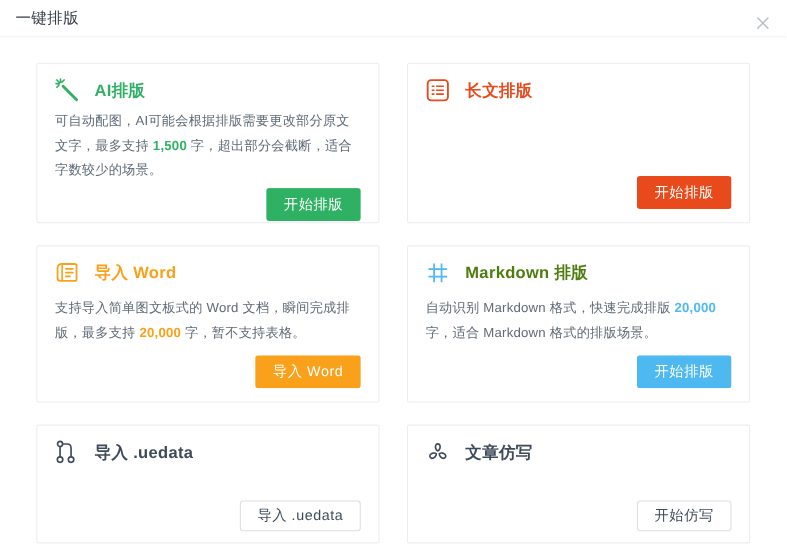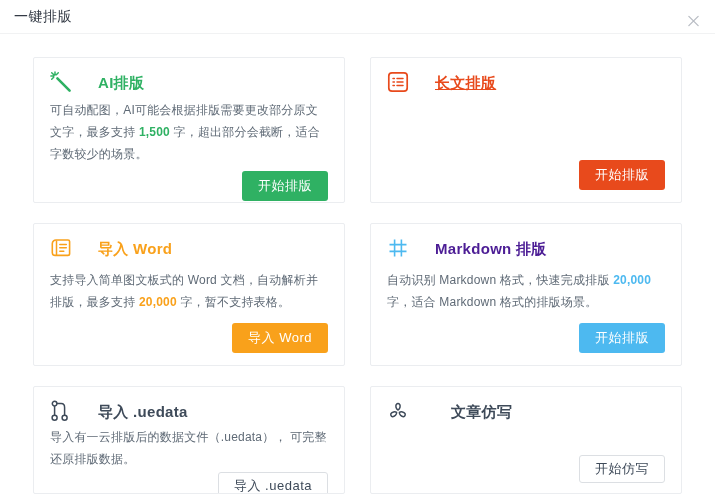--- a/index.html
+++ b/index.html
@@ -24,21 +24,21 @@
   .content {
     flex: 1; padding: 23px 33px 0;
     display: grid; grid-template-columns: 1fr 1fr; grid-template-rows: 146px 143px 108px;
     column-gap: 25px; row-gap: 20px;
   }
   .card {
     background: #fff; border: 1px solid #ebedf0; border-radius: 2px;
     padding: 13px 16px 12px; display: flex; flex-direction: column;
     justify-content: space-between; overflow: hidden;
   }
-  .card-head { display: flex; align-items: flex-end; gap: 26px; flex: none; }
+  .card-head { display: flex; align-items: center; gap: 14px; flex: none; }
   .icon { width: 22px; height: 22px; flex: none; display: inline-flex; }
   .icon svg { width: 22px; height: 22px; display: block; }
   .card-title { font-size: 15px; font-weight: bold; letter-spacing: .3px; }
   .card-body {
     font-size: 12px; line-height: 22px; color: #5f6a76;
     margin: 6px 0 6px; letter-spacing: .2px;
   }
   .card-body b.hl { font-weight: bold; }
   .card-actions { text-align: right; flex: none; }
   .btn {
@@ -87,87 +87,86 @@
     </div>
 
     <div class="card">
       <div class="card-head">
         <span class="icon" style="color: rgb(232, 74, 28);">
           <svg viewBox="0 0 22 22" fill="none" stroke="currentColor" stroke-width="1.7">
             <rect x="1.8" y="1.8" width="18.4" height="18.4" rx="3.2"></rect>
             <path d="M6 7.4 h1.4 M10 7.4 h6 M6 11 h1.4 M10 11 h6 M6 14.6 h1.4 M10 14.6 h6" stroke-linecap="round" stroke-width="1.5"></path>
           </svg>
         </span>
-        <span class="card-title" style="color: rgb(232, 74, 28); text-decoration: underline;">长文排版</span>
+        <span class="card-title" style="color: rgb(232, 74, 28);">长文排版</span>
       </div>
       <div class="card-actions">
         <button class="btn solid" style="background-color: rgb(232, 74, 28);">开始排版</button>
       </div>
     </div>
 
     <div class="card">
       <div class="card-head">
         <span class="icon" style="color: rgb(249, 161, 27);">
           <svg viewBox="0 0 22 22" fill="none" stroke="currentColor" stroke-width="1.6">
             <path d="M6.5 3 h11.5 a1.6 1.6 0 0 1 1.6 1.6 v12.2 a1.6 1.6 0 0 1 -1.6 1.6 h-13 a2.7 2.7 0 0 1 -2.7 -2.7 v-9 a3.7 3.7 0 0 1 4.2 -3.7 z"></path>
             <path d="M6.5 3.4 v14.6" stroke-width="1.5"></path>
             <path d="M9.8 7.4 h6.5 M9.8 10.8 h6.5 M9.8 14.2 h4" stroke-linecap="round" stroke-width="1.5"></path>
           </svg>
         </span>
         <span class="card-title" style="color: rgb(249, 161, 27);">导入 Word</span>
       </div>
-      <p class="card-body"><span>支持导入简单图文板式的 Word 文档，自动解析并排版，最多支持 </span><b class="hl" style="color: rgb(249, 161, 27);">20,000</b><span> 字，暂不支持表格。</span></p>
+      <p class="card-body"><span>支持导入简单图文板式的 Word 文档，瞬间完成排版，最多支持 </span><b class="hl" style="color: rgb(249, 161, 27);">20,000</b><span> 字，暂不支持表格。</span></p>
       <div class="card-actions">
         <button class="btn solid" style="background-color: rgb(249, 161, 27);">导入 Word</button>
       </div>
     </div>
 
     <div class="card">
       <div class="card-head">
         <span class="icon" style="color: rgb(77, 185, 240);">
           <svg viewBox="0 0 22 22" fill="none" stroke="currentColor" stroke-width="1.6">
             <path d="M7.6 2.5 v17 M14.4 2.5 v17 M2.5 7.6 h17 M2.5 14.4 h17"></path>
           </svg>
         </span>
-        <span class="card-title" style="color: #4c1d95;">Markdown 排版</span>
+        <span class="card-title" style="color: #4d7c0f;">Markdown 排版</span>
       </div>
       <p class="card-body"><span>自动识别 Markdown 格式，快速完成排版 </span><b class="hl" style="color: rgb(77, 185, 240);">20,000</b><span> 字，适合 Markdown 格式的排版场景。</span></p>
       <div class="card-actions">
         <button class="btn solid" style="background-color: rgb(77, 185, 240);">开始排版</button>
       </div>
     </div>
 
     <div class="card compact">
       <div class="card-head">
         <span class="icon" style="color: rgb(62, 74, 89);">
           <svg viewBox="0 0 22 22" fill="none" stroke="currentColor" stroke-width="1.5">
             <circle cx="4.6" cy="3.6" r="2.3"></circle>
             <circle cx="4.6" cy="17.8" r="2.5"></circle>
             <circle cx="14.6" cy="17.8" r="2.5"></circle>
             <path d="M4.6 6 v9.2 M7 3.6 h4.2 c2.3 0 3.4 1.5 3.4 3.9 v7.7"></path>
           </svg>
         </span>
         <span class="card-title" style="color: rgb(62, 74, 89);">导入 .uedata</span>
       </div>
-      <p class="card-body"><span>导入有一云排版后的数据文件（.uedata）， 可完整还原排版数据。</span><b class="hl" style="color: rgb(62, 74, 89);"></b><span></span></p>
       <div class="card-actions">
         <button class="btn outline">导入 .uedata</button>
       </div>
     </div>
 
     <div class="card compact">
       <div class="card-head">
         <span class="icon" style="color: rgb(62, 74, 89);">
           <svg viewBox="0 0 22 22" fill="none" stroke="currentColor" stroke-width="1.5" stroke-linejoin="round">
             <path d="M11 10 C9.1 9.2 8.3 6.2 9.3 4.4 C10.3 3.3 11.7 3.3 12.7 4.4 C13.7 6.2 12.9 9.2 11 10 Z"></path>
             <path d="M11 10 C9.1 9.2 8.3 6.2 9.3 4.4 C10.3 3.3 11.7 3.3 12.7 4.4 C13.7 6.2 12.9 9.2 11 10 Z" transform="rotate(120 11 11.6)"></path>
             <path d="M11 10 C9.1 9.2 8.3 6.2 9.3 4.4 C10.3 3.3 11.7 3.3 12.7 4.4 C13.7 6.2 12.9 9.2 11 10 Z" transform="rotate(240 11 11.6)"></path>
           </svg>
         </span>
-        <span class="card-title" style="color: rgb(62, 74, 89); margin-left: 16px;">文章仿写</span>
+        <span class="card-title" style="color: rgb(62, 74, 89);">文章仿写</span>
       </div>
       <div class="card-actions">
         <button class="btn outline">开始仿写</button>
       </div>
     </div>
 
   </div>
 </div>
 
 </body></html>

